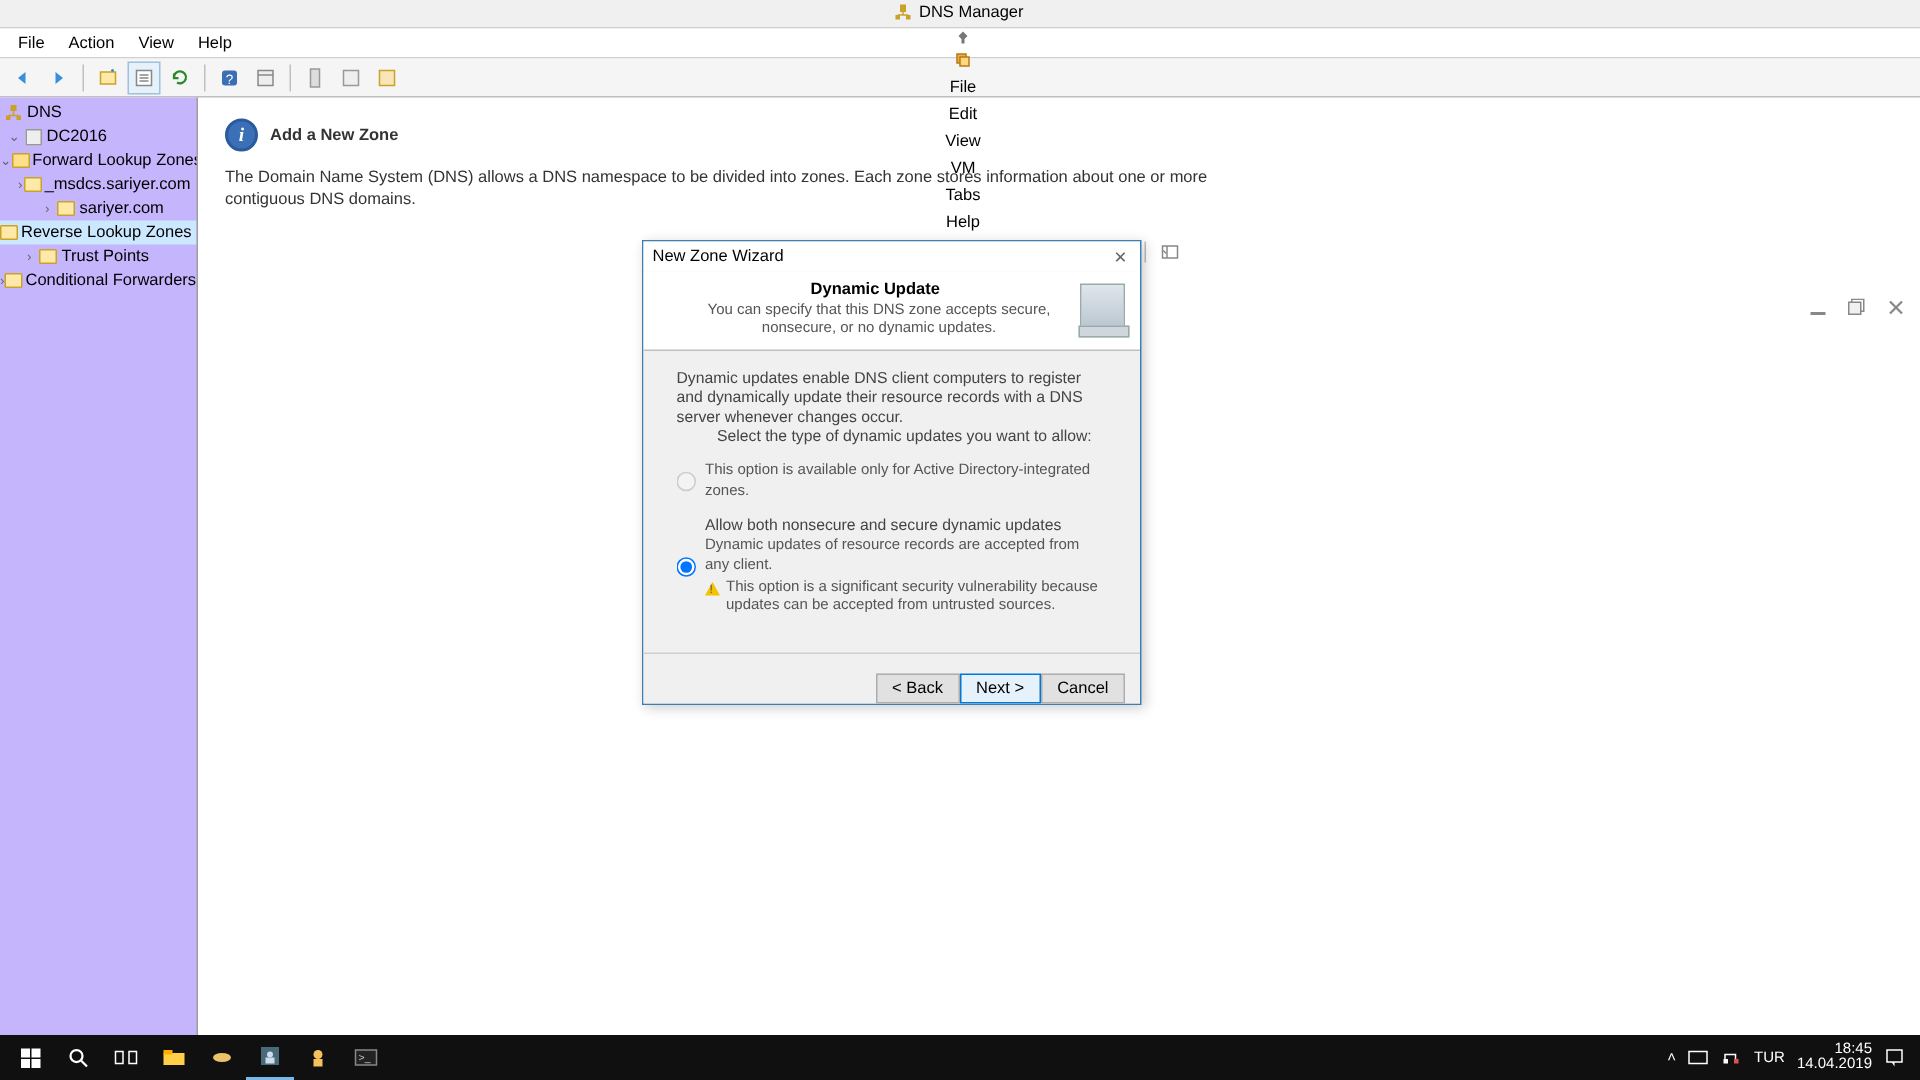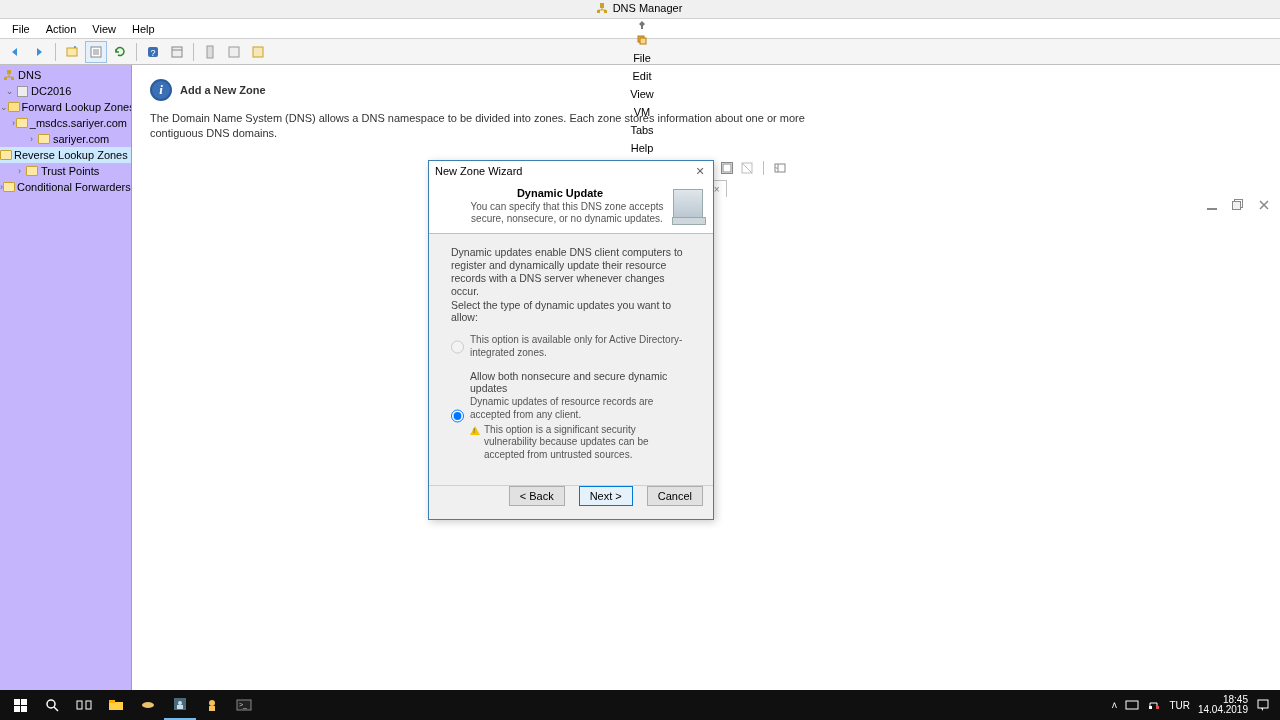--- a/index.html
+++ b/index.html
@@ -38,41 +38,41 @@
   .folder.open { background: #ffe08a; }
   .server-ico { width: 11px; height: 11px; background: #eee; border: 1px solid #999; }
 
   .content-pane { flex: 1; position: relative; padding: 14px 18px; font-size: 11px; color: #333; }
   .content-header { display: flex; align-items: center; gap: 8px; margin-bottom: 10px; }
   .info-circle { width: 22px; height: 22px; border-radius: 50%; background: #3b6fb6; color: #fff; display: flex; align-items: center; justify-content: center; font-weight: bold; font-style: italic; font-family: Georgia, serif; font-size: 13px; border: 2px solid #2a5c9c; }
   .content-title { font-weight: bold; font-size: 11px; }
   .content-body p { margin-bottom: 10px; max-width: 700px; line-height: 1.35; }
 
   
-  .wizard { position: absolute; left: 428px; top: 160px; width: 286px; border: 1px solid #3c7fb1; background: #f0f0f0; box-shadow: 2px 2px 8px rgba(0,0,0,.2); font-size: 11px; }
+  .wizard { position: absolute; left: 428px; top: 160px; width: 333px; border: 1px solid #3c7fb1; background: #f0f0f0; box-shadow: 2px 2px 8px rgba(0,0,0,.2); font-size: 11px; }
   .wiz-title { height: 20px; background: #fff; display: flex; align-items: center; justify-content: space-between; padding: 0 6px; font-size: 11px; }
   .wiz-title-x { width: 14px; text-align: center; color: #666; font-size: 11px; }
   .wiz-header { background: #fff; display: flex; padding: 6px 10px 8px 10px; border-bottom: 1px solid #c0c0c0; text-align: center; }
   .wiz-h-text { flex: 1; }
   .wiz-h-title { font-weight: bold; font-size: 11px; margin-left: 8px; }
   .wiz-h-desc { font-size: 10px; color: #555; margin-left: 22px; margin-top: 2px; line-height: 1.2; max-width: 250px; }
   .wiz-h-icon { width: 30px; height: 34px; background: linear-gradient(#dfe6ec,#b5c2cc); border: 1px solid #9aa; position: relative; align-self: center; }
   .wiz-h-icon::after { content:""; position:absolute; right:-4px; bottom:-3px; width:32px; height:6px; background:#cfd6dc; border:1px solid #9aa; }
   .wiz-body { padding: 12px 22px 14px 22px; background: #f0f0f0; font-size: 10.5px; color: #444; }
   .wiz-body .intro { line-height: 1.25; }
-  .wiz-body .prompt { margin-bottom: 10px; }
+  .wiz-body .prompt { margin-bottom: 10px; margin-left: 27px; }
   .opt { display: flex; gap: 6px; margin-bottom: 10px; }
   .opt input[type=radio] { margin-top: 1px; }
   .opt-col { flex: 1; }
   .opt-label { display: block; line-height: 1.2; }
   .opt-desc { color: #555; font-size: 10px; line-height: 1.25; }
   .opt-warn { display: flex; gap: 4px; margin-top: 2px; }
   .warntri { width: 0; height: 0; border-left: 5px solid transparent; border-right: 5px solid transparent; border-bottom: 9px solid #f3c200; position: relative; margin-top: 2px; flex-shrink: 0; }
   .warntri::after { content:"!"; position:absolute; left:-2px; top:0px; font-size:8px; color:#555; }
-  .wiz-footer { height: 34px; border-top: 1px solid #d0d0d0; display: flex; align-items: flex-start; justify-content: flex-end; gap: 14px; padding-right: 10px; background: #f0f0f0; }
+  .wiz-footer { height: 34px; border-top: 1px solid #d0d0d0; display: flex; align-items: flex-end; justify-content: flex-end; gap: 0; padding-right: 10px; background: #f0f0f0; }
   .wiz-btn { min-width: 44px; height: 20px; font-size: 11px; background: #e1e1e1; border: 1px solid #adadad; padding: 0 10px; cursor: default; }
   .wiz-btn.primary { border: 1.5px solid #0078d7; background: #e5f1fb; }
 
   
   .taskbar { position: absolute; left: 0; bottom: 0; width: 100%; height: 30px; background: #101010; display: flex; align-items: center; padding: 0 4px; }
   .task-ico { width: 32px; height: 30px; display: flex; align-items: center; justify-content: center; color: #fff; font-size: 14px; }
   .task-ico.active { border-bottom: 2px solid #76b9ed; }
   .task-right { margin-left: auto; display: flex; align-items: center; gap: 8px; color: #fff; font-size: 10px; padding-right: 6px; }
   .clock { text-align: right; line-height: 1.05; font-size: 10px; }
   .winlogo { display: grid; grid-template-columns: 6px 6px; grid-template-rows: 6px 6px; gap: 1px; }

